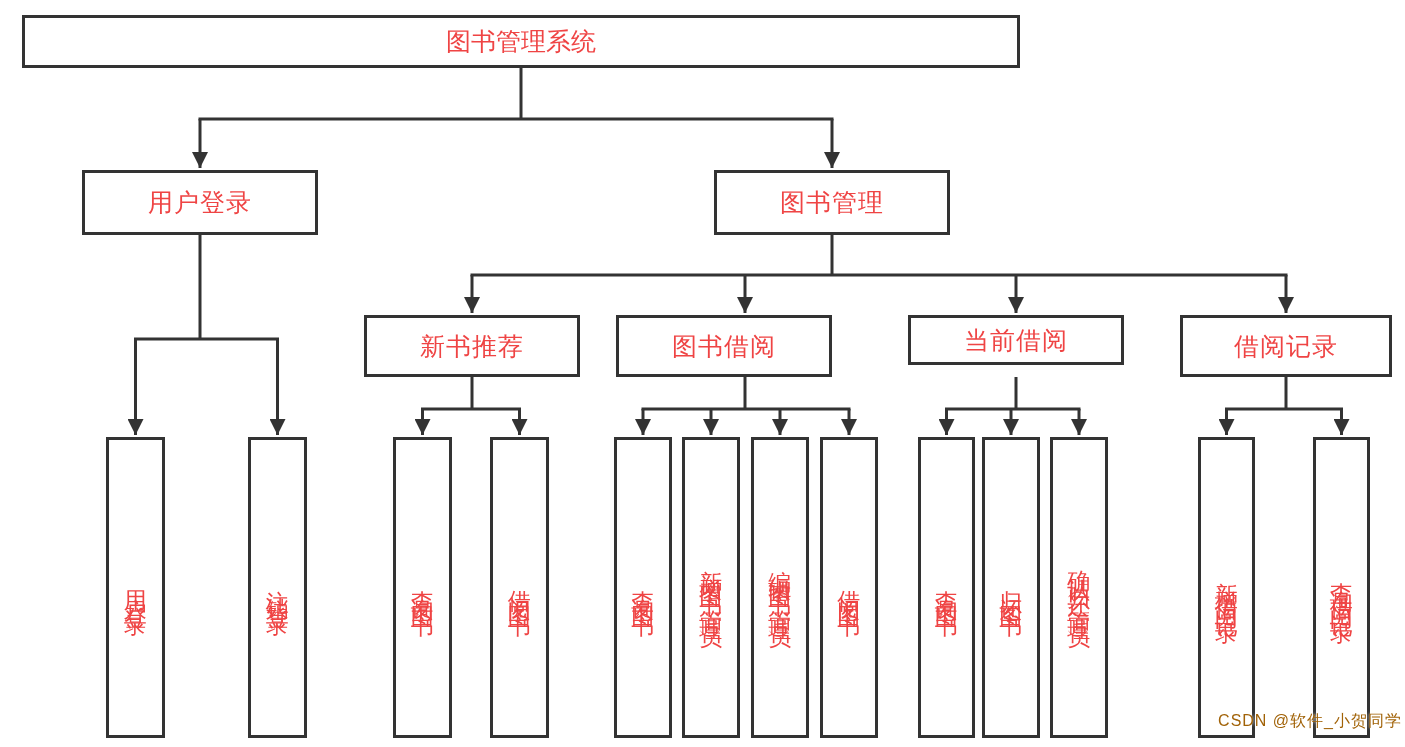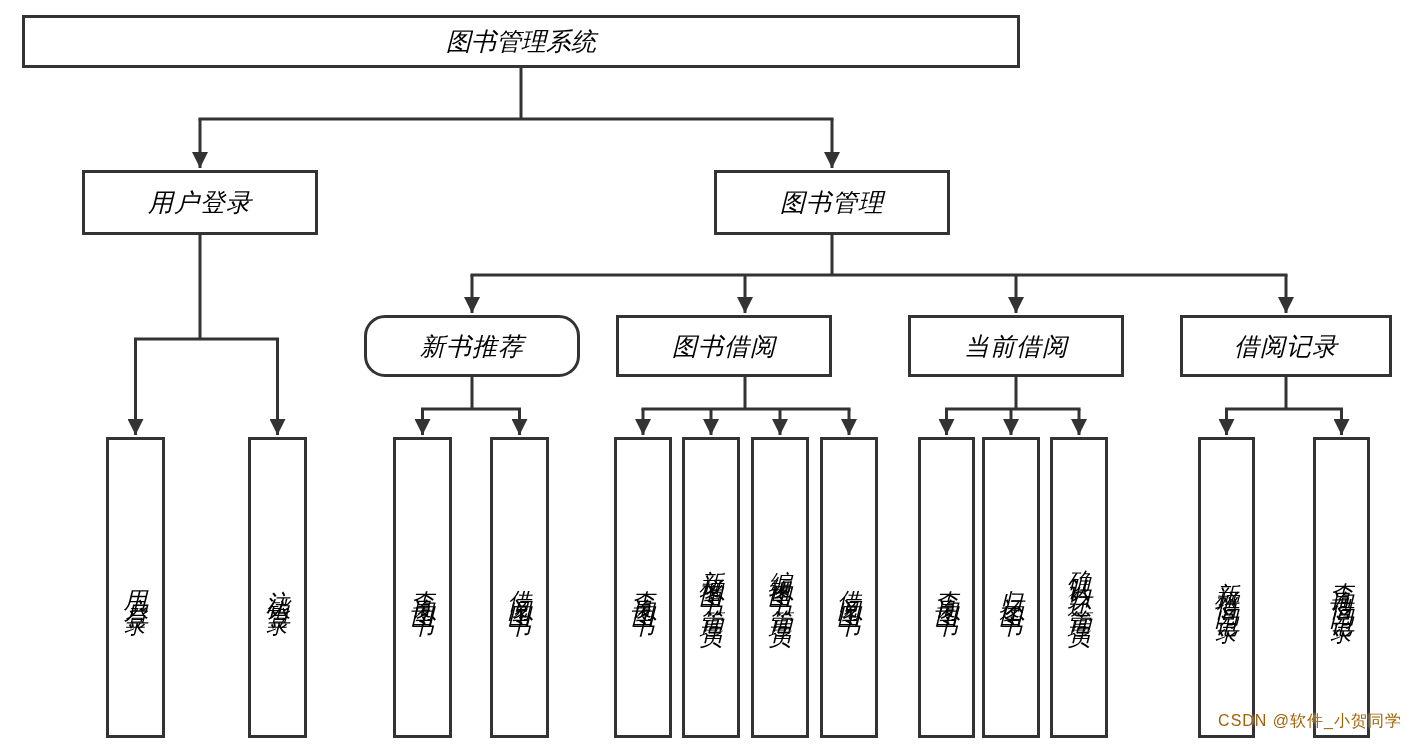--- a/index.html
+++ b/index.html
@@ -14,26 +14,25 @@
   .connectors {
     position: absolute;
     left: 0; top: 0;
     width: 1405px; height: 747px;
   }
   .node {
     position: absolute;
     box-sizing: border-box;
     border: 3px solid #333333;
     background: #ffffff;
-    color: #000000;
+    color: #ef4444;
     display: flex;
     align-items: center;
     justify-content: center;
     text-align: center;
-    font-style: italic;
   }
   .node.h-node { font-size: 25px; letter-spacing: 1px; }
   .node.root-node { font-size: 25px; }
   .node.leaf .v-label {
     writing-mode: vertical-rl;
     text-orientation: mixed;
     font-size: 23px;
     letter-spacing: 8px;
     line-height: 1.15;
     white-space: nowrap;
@@ -108,27 +107,27 @@
     <span>图书管理系统</span>
   </div>
 
   <div class="node h-node" style="left:82px; top:170px; width:236px; height:65px;">
     <span>用户登录</span>
   </div>
   <div class="node h-node" style="left:714px; top:170px; width:236px; height:65px;text-align:center;">
     <span>图书管理</span>
   </div>
 
-  <div class="node h-node" style="left:364px; top:315px; width:216px; height:62px;border-radius:21px;">
+  <div class="node h-node" style="left:364px; top:315px; width:216px; height:62px;">
     <span>新书推荐</span>
   </div>
   <div class="node h-node" style="left:616px; top:315px; width:216px; height:62px;">
     <span>图书借阅</span>
   </div>
-  <div class="node h-node" style="left:908px; top:315px; width:216px; height:62px;">
+  <div class="node h-node" style="left:908px; top:315px; width:216px; height:50px;">
     <span>当前借阅</span>
   </div>
   <div class="node h-node" style="left:1180px; top:315px; width:212px; height:62px;">
     <span>借阅记录</span>
   </div>
 
   <div class="node leaf" style="left:106px; top:437px; width:59px; height:301px;">
     <span class="v-label">用户登录</span>
   </div>
   <div class="node leaf" style="left:248px; top:437px; width:59px; height:301px;">

